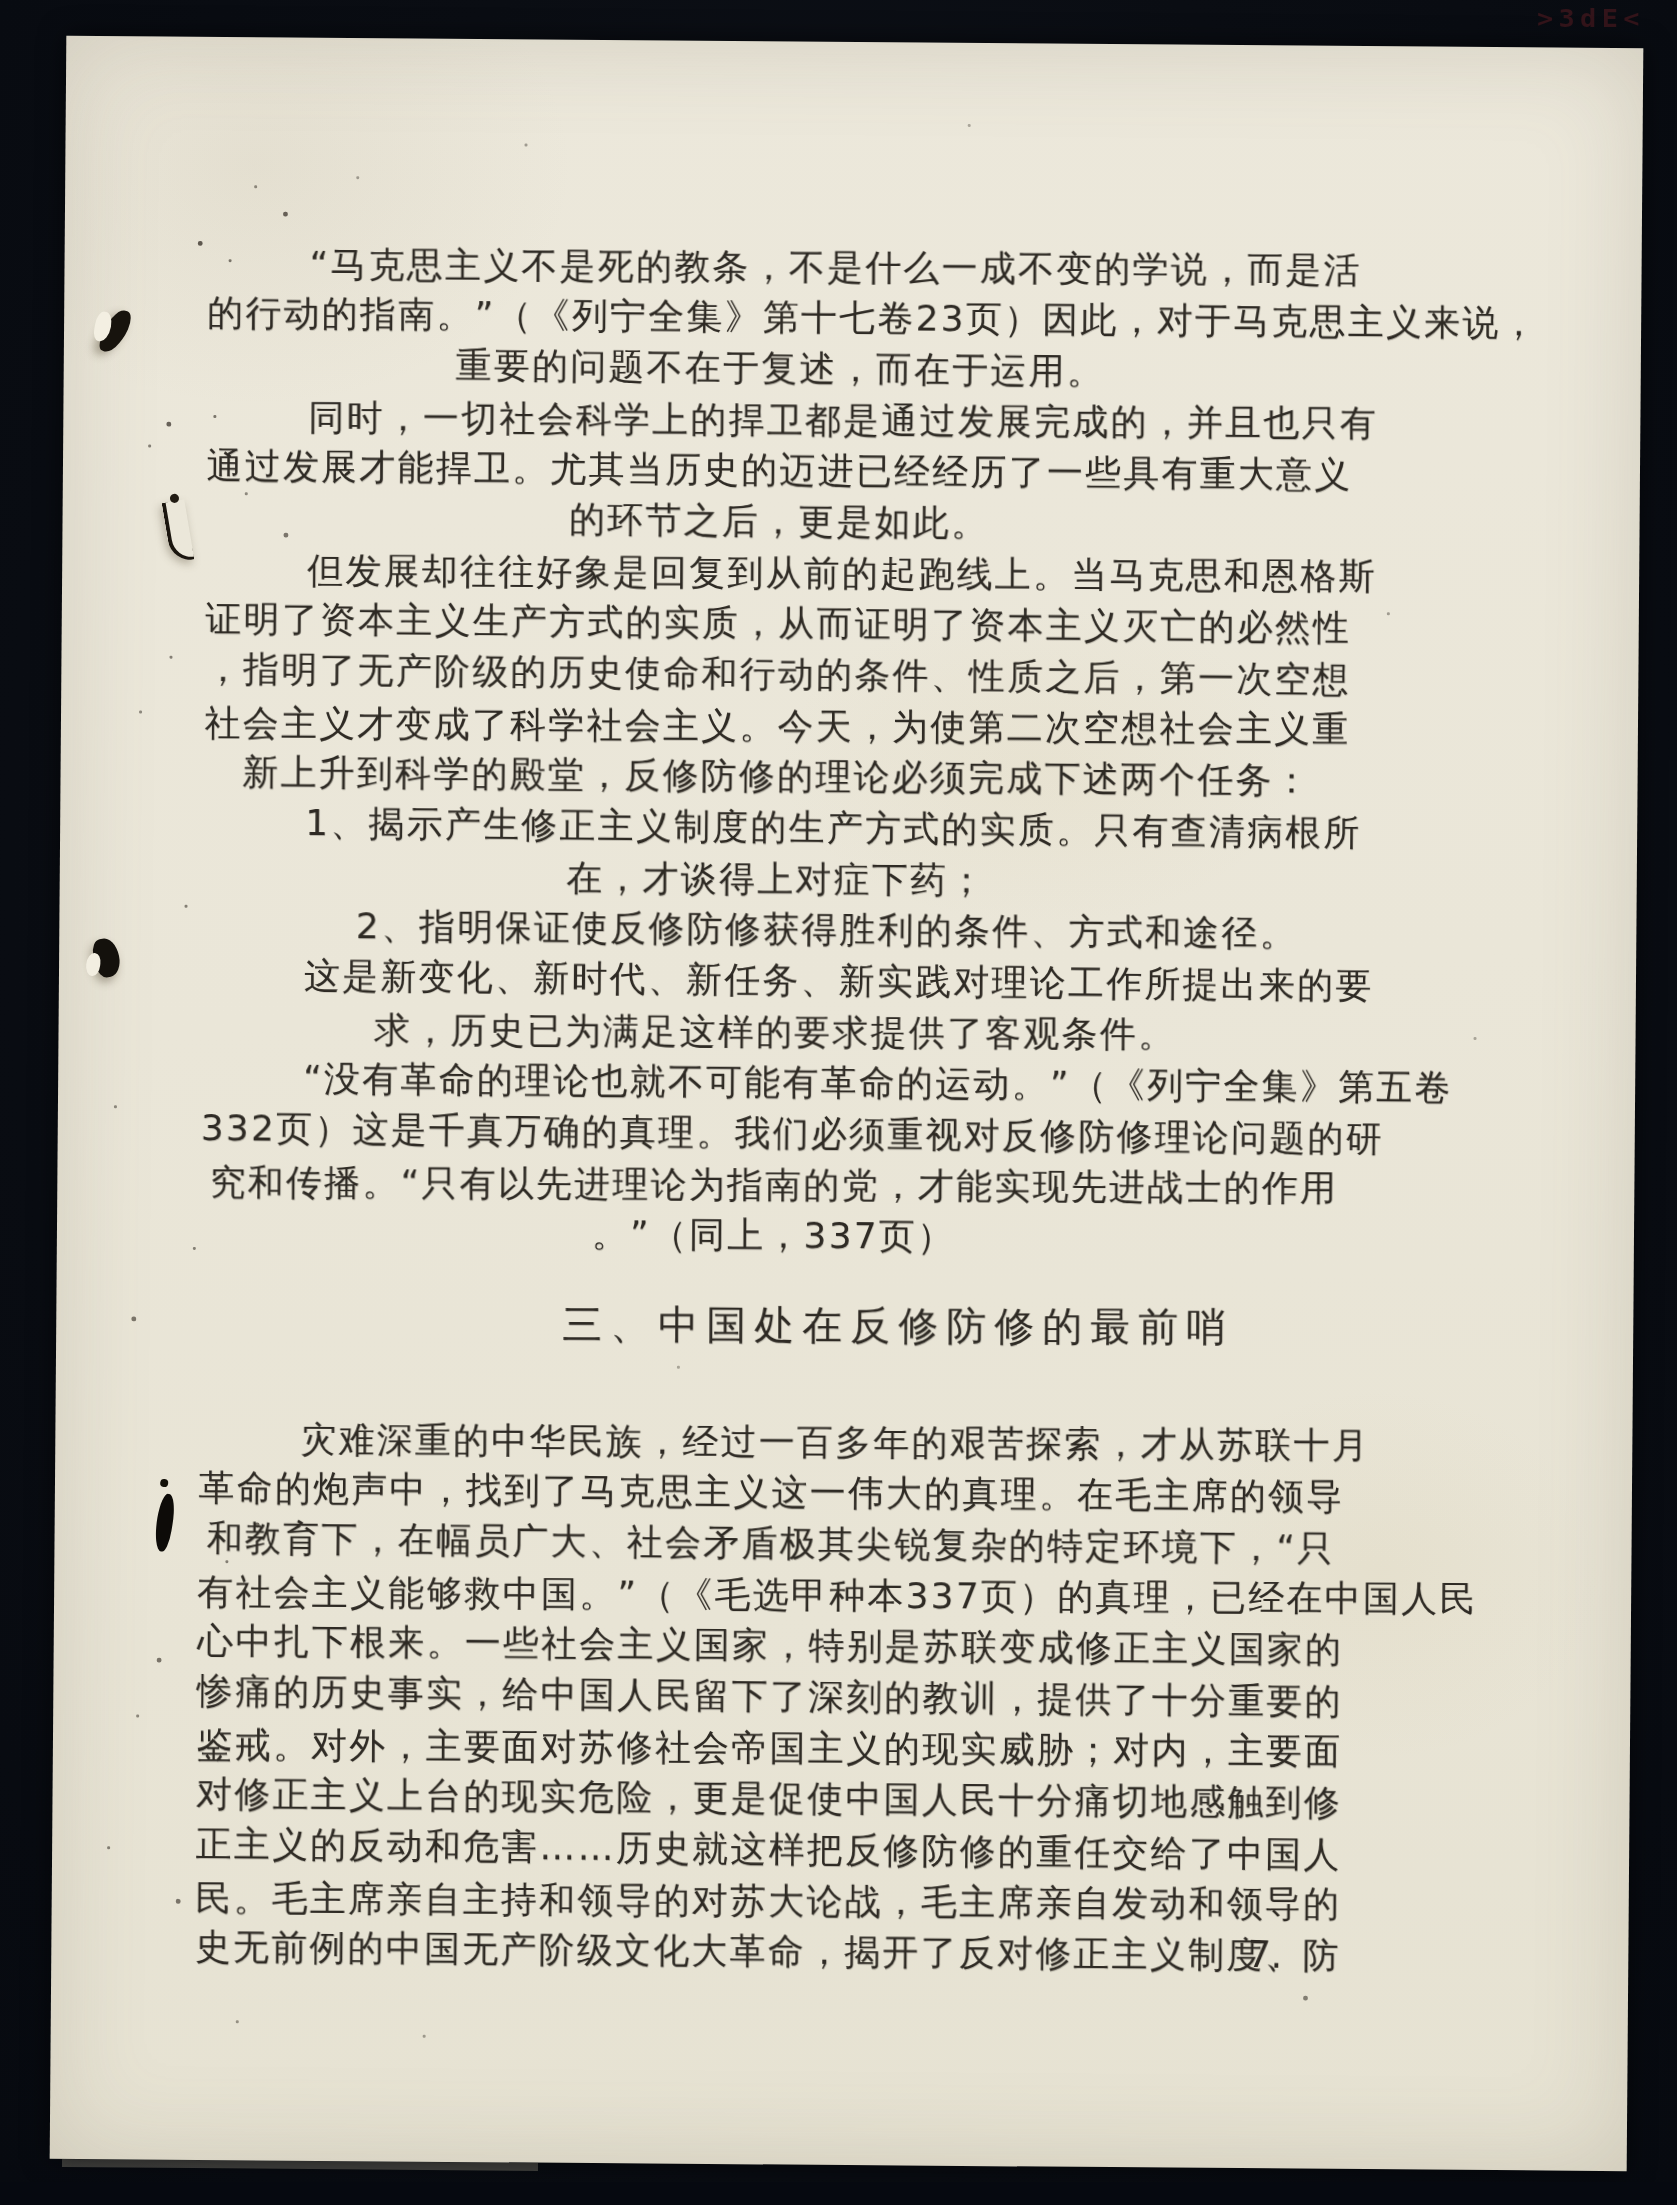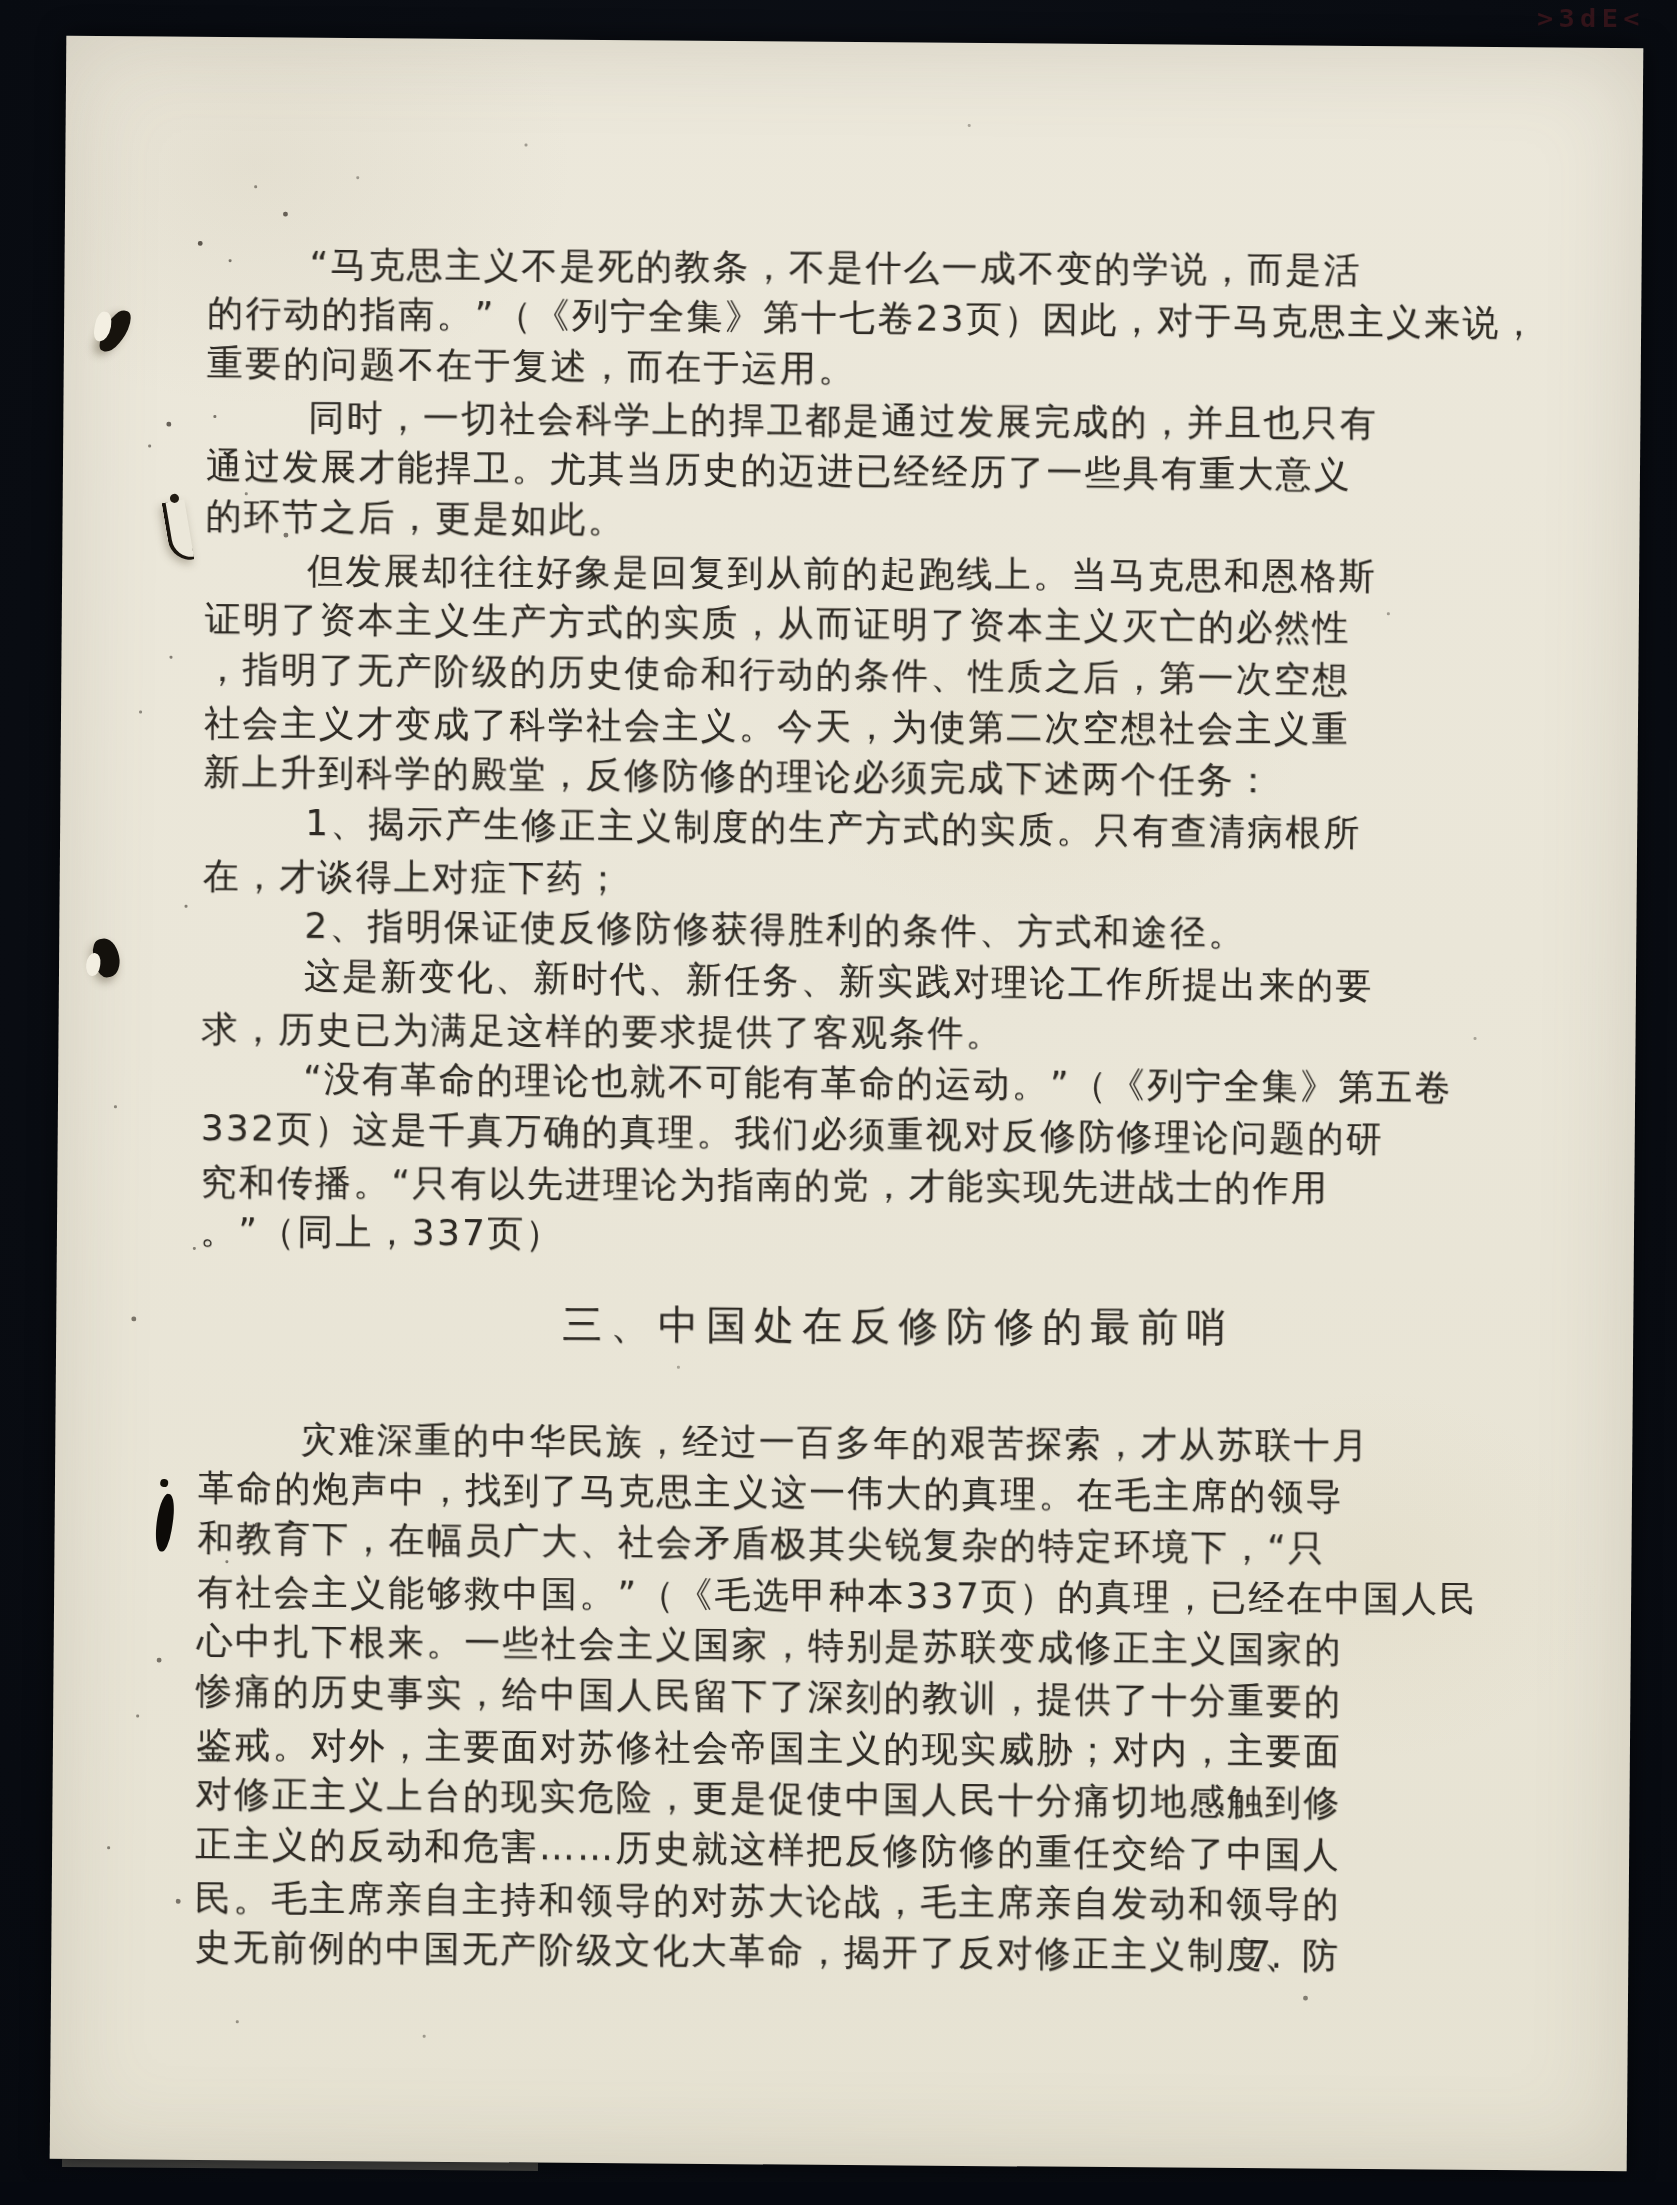--- a/index.html
+++ b/index.html
@@ -1,20 +1,21 @@
 <!DOCTYPE html>
 <html style="--bg: #0a0d13; --paper: #eae6d8; --ink: #2e2a24; --marking: #33141a;font-size:14px"><head>
 <meta charset="utf-8">
 <style>
   html,body{margin:0;padding:0;background:#060910;}
   .stage{
     position:relative;width:1678px;height:2182px;overflow:hidden;
     background:
       radial-gradient(ellipse at 50% 40%, #10141c 0%, #0a0d13 55%, #070a10 100%);
     font-family:"DejaVu Sans", sans-serif;
+    text-align:center;
   }
   .corner-marking{
     position:absolute;left:1537px;top:1.8px;
     font-family:"DejaVu Sans Mono", monospace;
     font-size:27px;font-weight:bold;letter-spacing:5.3px;
     color:var(--marking,#33141a);
     filter:blur(0.6px);
     transform:scaleY(.95);
     white-space:nowrap;
   }

